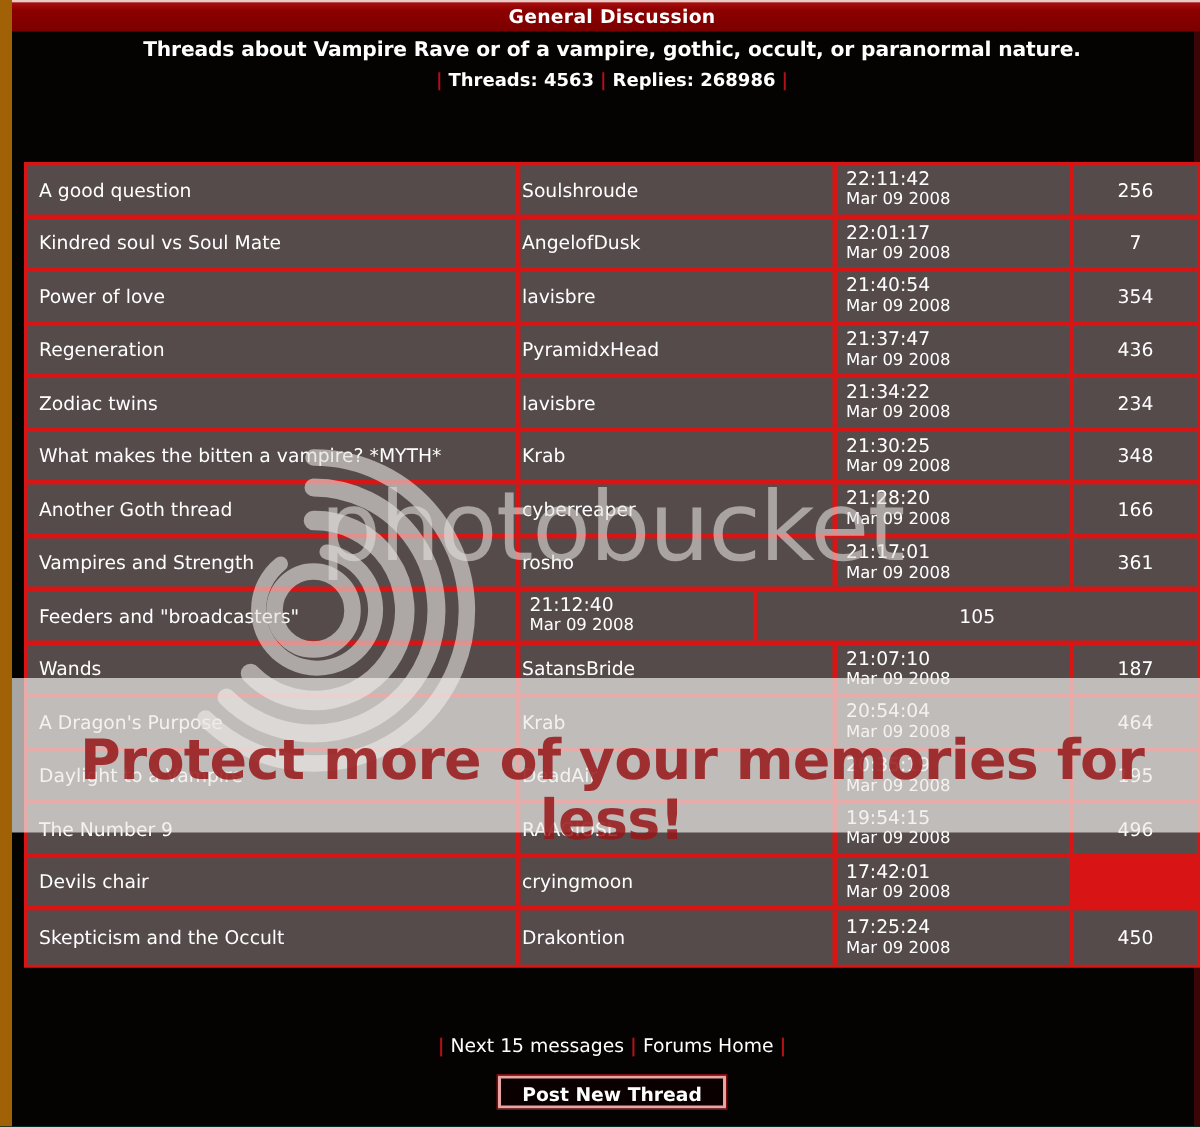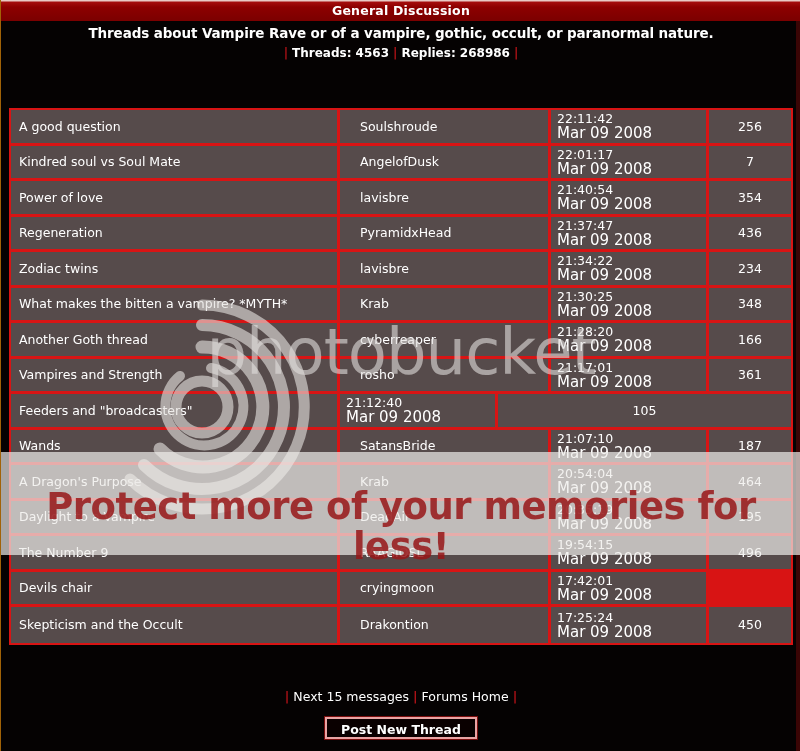--- a/index.html
+++ b/index.html
@@ -7,21 +7,21 @@
     width:800px;height:751px;
     background:#000000;
     font-family:"DejaVu Sans","Liberation Sans",sans-serif;
     overflow:hidden;
     position:relative;
   }
   
   #page{
     position:absolute;inset:0;
     background:#050202;
-    border-left:1px solid #a16207;
+    border-left:8px solid #a16207;
     border-right:4px solid #3a0505;
     box-sizing:border-box;
   }
   
   #titlebar{
     position:absolute;left:0;top:0;width:800px;height:21px;
     background:linear-gradient(to bottom,#e8c9c4 0px,#e8c9c4 1px,#a50d0d 2px,#8d0000 7px,#7c0000 20px);
     color:#ffffff;
     font-size:12.5px;font-weight:bold;
     text-align:center;line-height:21px;
@@ -63,26 +63,26 @@
   .row:last-child{border-bottom:none;}
   .cell{
     background:#564b4b;
     color:#ffffff;
     font-size:12.5px;
     display:flex;align-items:center;
     box-sizing:border-box;
     overflow:hidden;
   }
   .c-subject{width:329px;padding-left:8px;border-right:3px solid #d81414;}
-  .c-author{width:211px;padding-left:20px;border-right:3px solid #d81414;}
+  .c-author{width:211px;padding-left:1px;border-right:3px solid #d81414;}
   .c-lastpost{width:158px;padding-left:6px;border-right:3px solid #d81414;
               flex-direction:column;align-items:flex-start;justify-content:center;line-height:14px;}
   .c-views{flex:1;justify-content:center;}
   .lp-time{font-size:12.5px;}
-  .lp-date{font-size:15px;text-align:right;}
+  .lp-date{font-size:11px;text-align:right;}
   
   #footer{
     position:absolute;left:0;top:688px;width:800px;
     text-align:center;color:#ffffff;
   }
   #footer .navline{font-size:12.5px;line-height:18px;}
   #footer .navlink{color:#ffffff;text-decoration:none;}
   #postbtn{
     display:inline-block;margin-top:11px;
     background:#0a0000;

